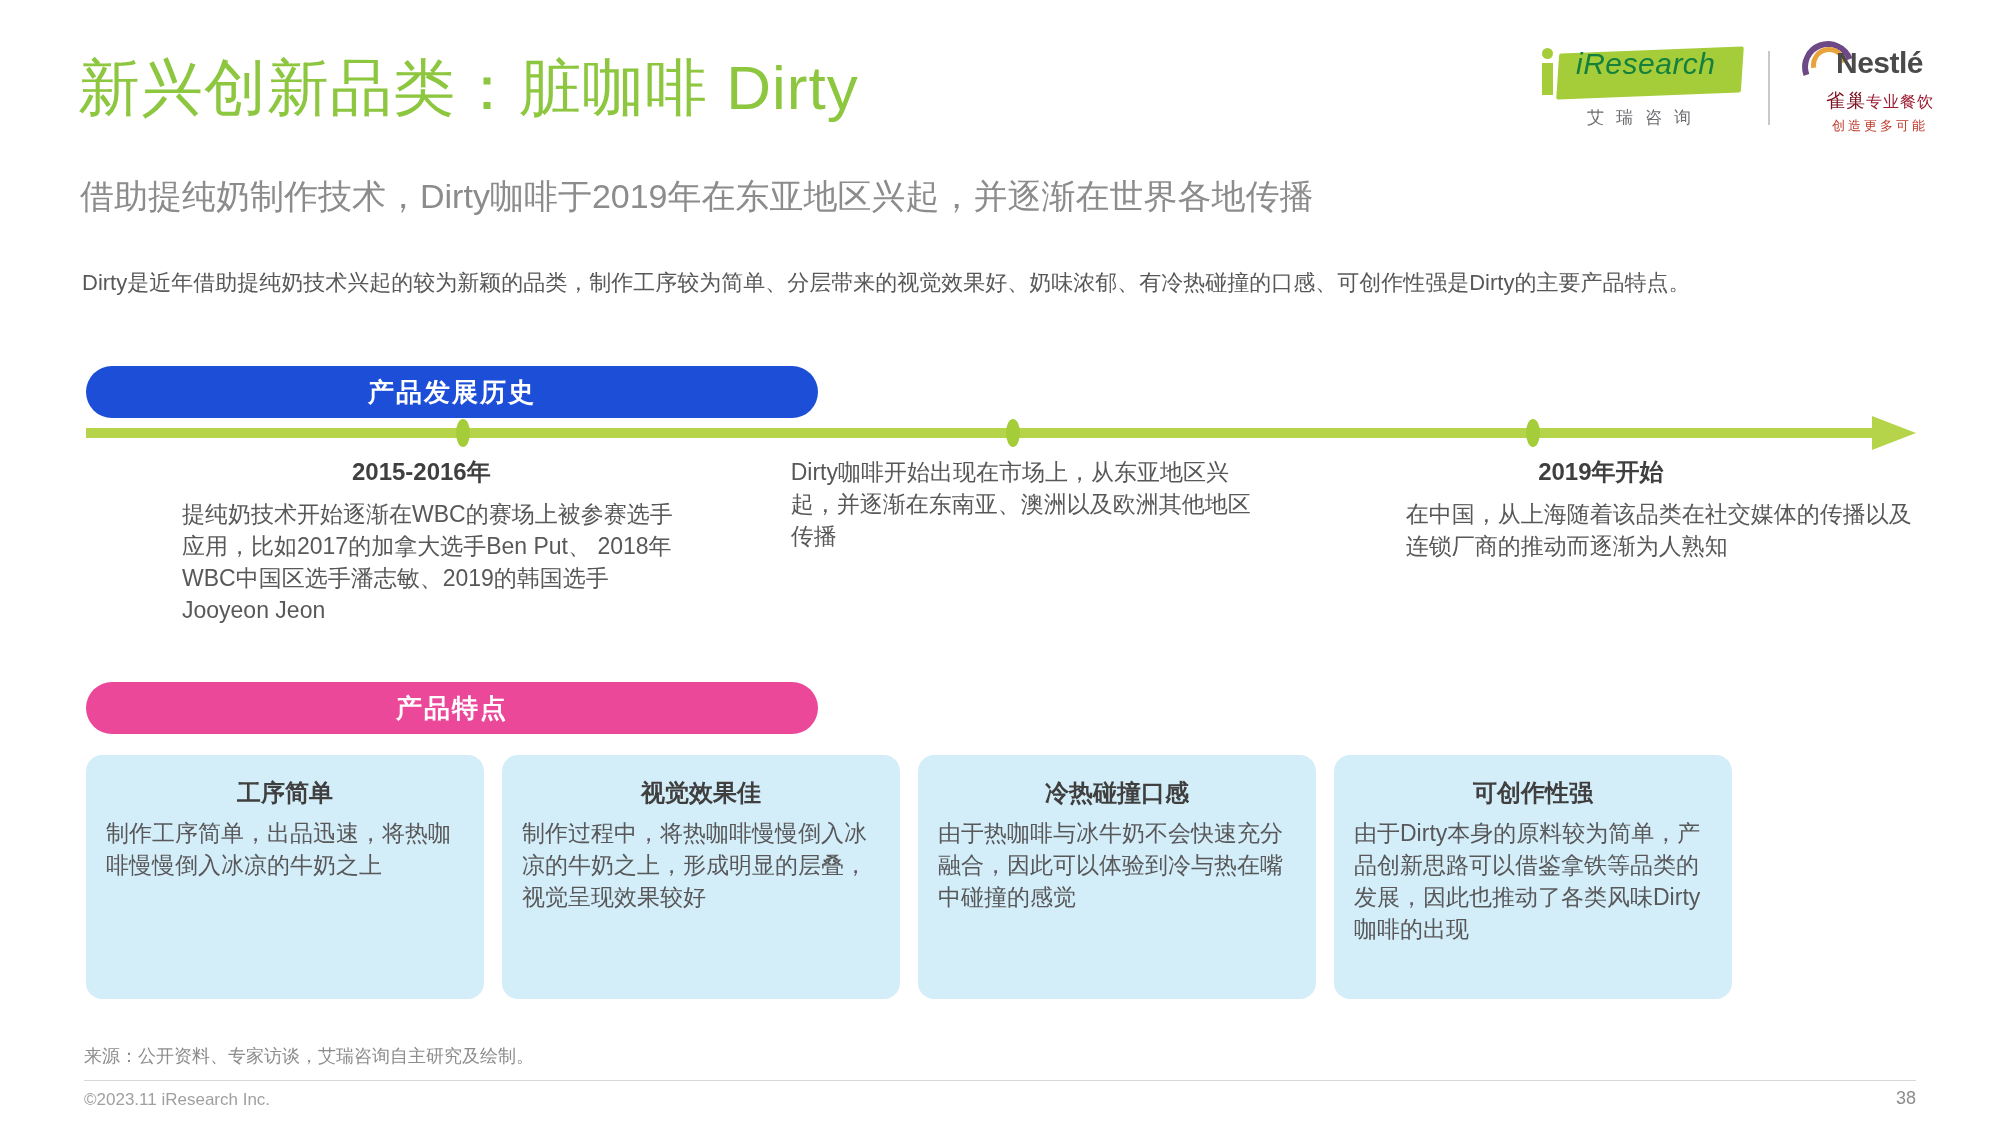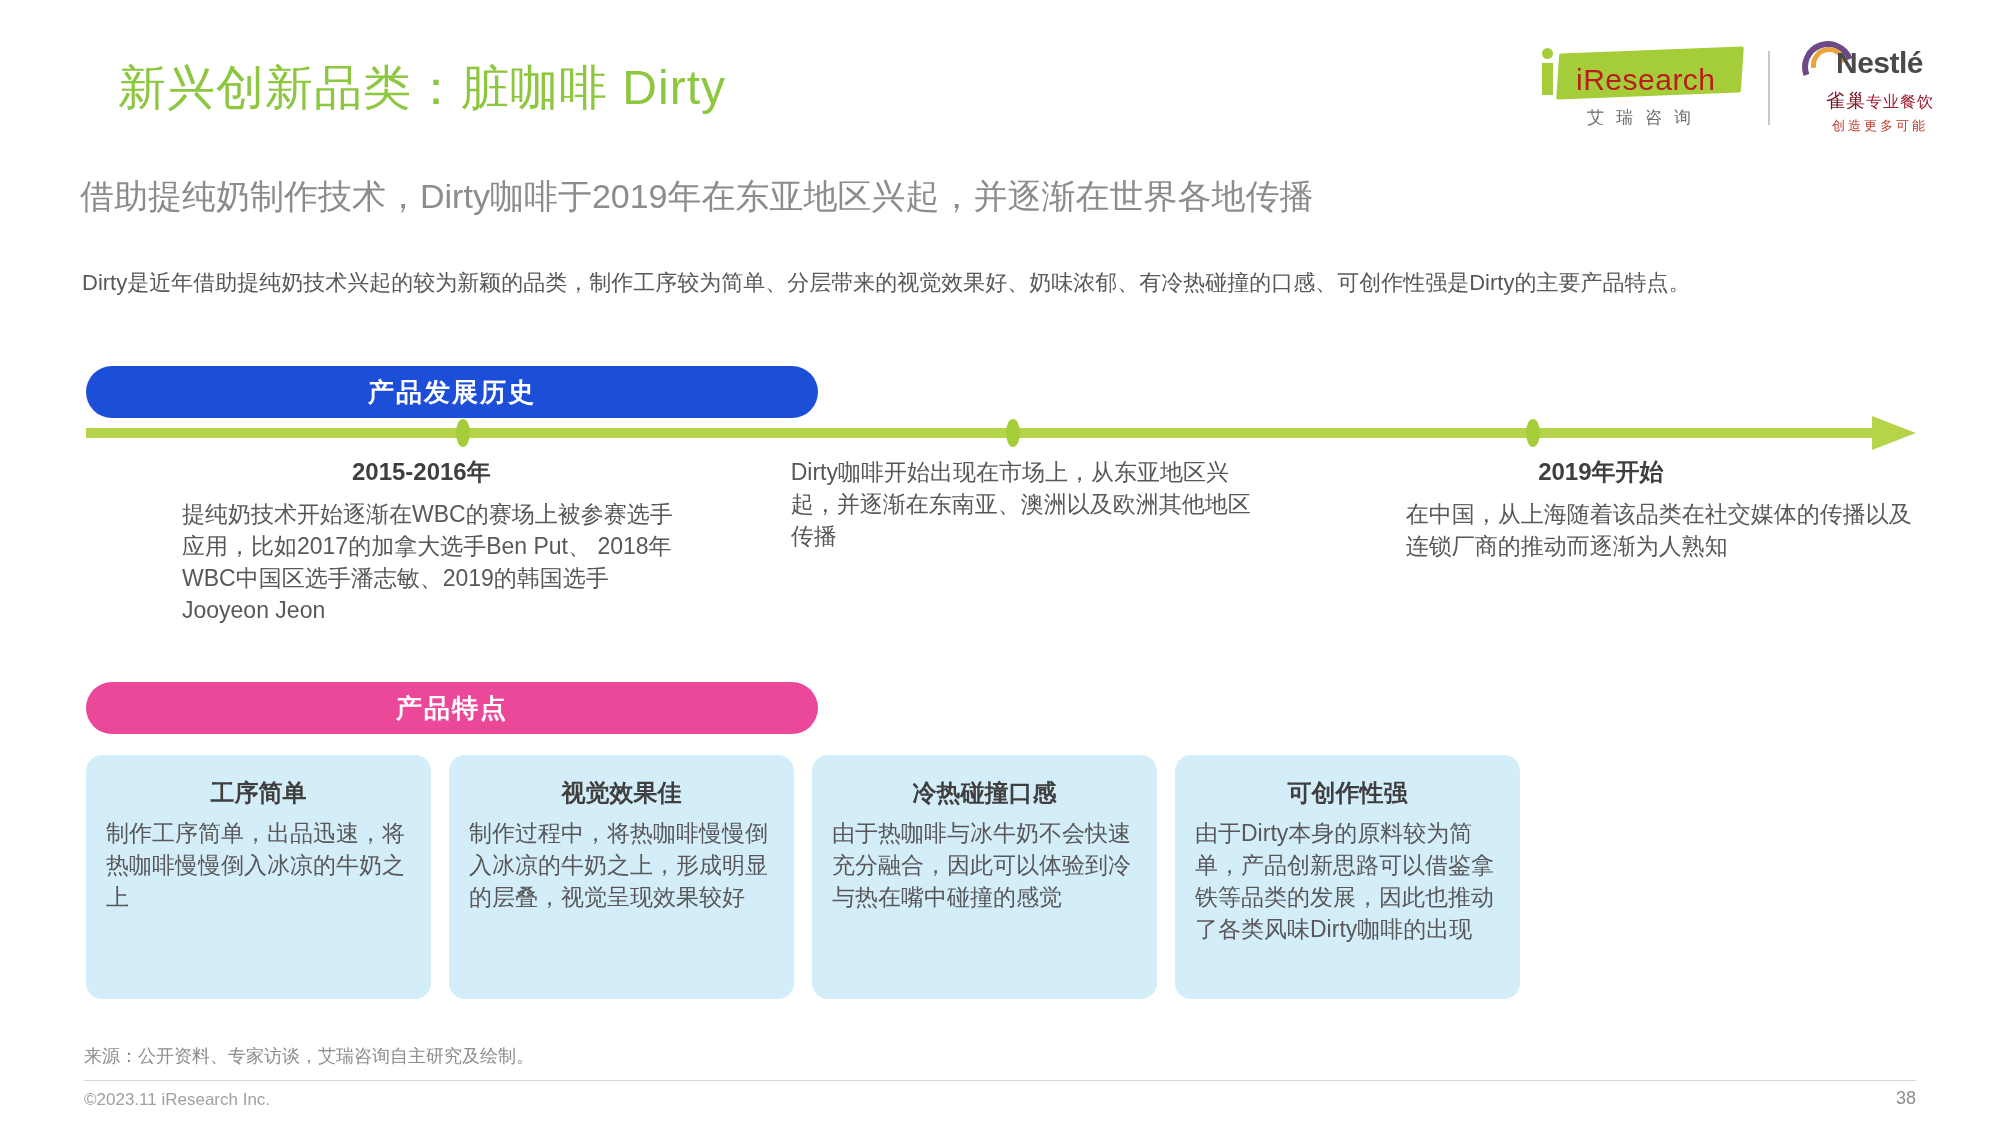--- a/index.html
+++ b/index.html
@@ -17,26 +17,25 @@
     height: 1125px;
     background: #ffffff;
     overflow: hidden;
   }
 
   
   .page-title {
     position: absolute;
     left: 78px;
     top: 52px;
-    font-size: 48px;
+    font-size: 62px;
     line-height: 72px;
     color: #8dc63f;
     letter-spacing: 1px;
     white-space: nowrap;
-    margin-left: 40px;
   }
   .page-subtitle {
     position: absolute;
     left: 80px;
     top: 176px;
     font-size: 34px;
     line-height: 40px;
     color: #8c8c8c;
     white-space: nowrap;
   }
@@ -93,26 +92,27 @@
     position: absolute;
     left: 6px;
     top: 17px;
     width: 11px;
     height: 32px;
     background: #a5cd39;
   }
   .ir-word {
     position: absolute;
     left: 40px;
-    top: 16px;
+    top: 0;
     font-size: 30px;
     line-height: 36px;
-    color: #b91c1c;
+    color: #15803d;
     letter-spacing: 0.5px;
     font-weight: 400;
+    font-style: italic;
   }
   .ir-cn {
     margin-top: 8px;
     font-size: 17px;
     letter-spacing: 12px;
     color: #6d6e71;
     padding-left: 12px;
   }
   .logo-divider {
     width: 2px;
@@ -271,21 +271,21 @@
   
   .cards {
     position: absolute;
     left: 86px;
     top: 755px;
     width: 1830px;
     display: flex;
     gap: 18px;
   }
   .card {
-    width: 345px;
+    width: 398px;
     min-height: 244px;
     background: #d4eef9;
     border-radius: 16px;
     padding: 22px 20px 20px 20px;
     box-sizing: border-box;
   }
   .card-title {
     font-size: 24px;
     font-weight: bold;
     color: #3f3f3f;

